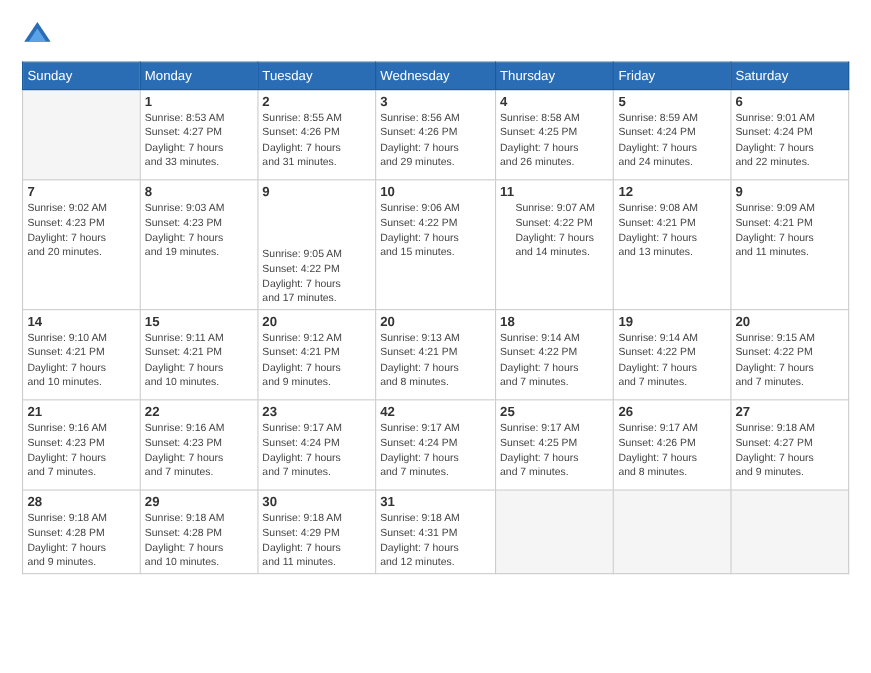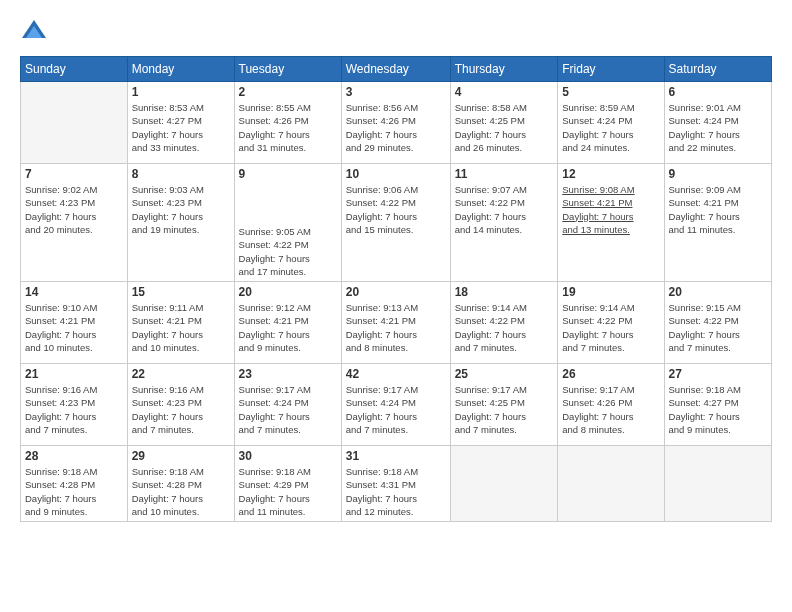--- a/index.html
+++ b/index.html
@@ -201,28 +201,28 @@
           </td>
           <td>
             <span class="day-num">10</span>
             <div class="day-info" style="white-space: pre-line;">Sunrise: 9:06 AM
 Sunset: 4:22 PM
 Daylight: 7 hours
 and 15 minutes.</div>
           </td>
           <td>
             <span class="day-num">11</span>
-            <div class="day-info" style="white-space: pre-line;">Sunrise: 9:07 AM
+            <div class="day-info" style="white-space: pre-line; margin-left: 14px;">Sunrise: 9:07 AM
 Sunset: 4:22 PM
 Daylight: 7 hours
 and 14 minutes.</div>
           </td>
           <td>
             <span class="day-num">12</span>
-            <div class="day-info" style="white-space: pre-line; text-decoration: underline;">Sunrise: 9:08 AM
+            <div class="day-info" style="white-space: pre-line;">Sunrise: 9:08 AM
 Sunset: 4:21 PM
 Daylight: 7 hours
 and 13 minutes.</div>
           </td>
           <td>
             <span class="day-num">9</span>
             <div class="day-info" style="white-space: pre-line;">Sunrise: 9:09 AM
 Sunset: 4:21 PM
 Daylight: 7 hours
 and 11 minutes.</div>

